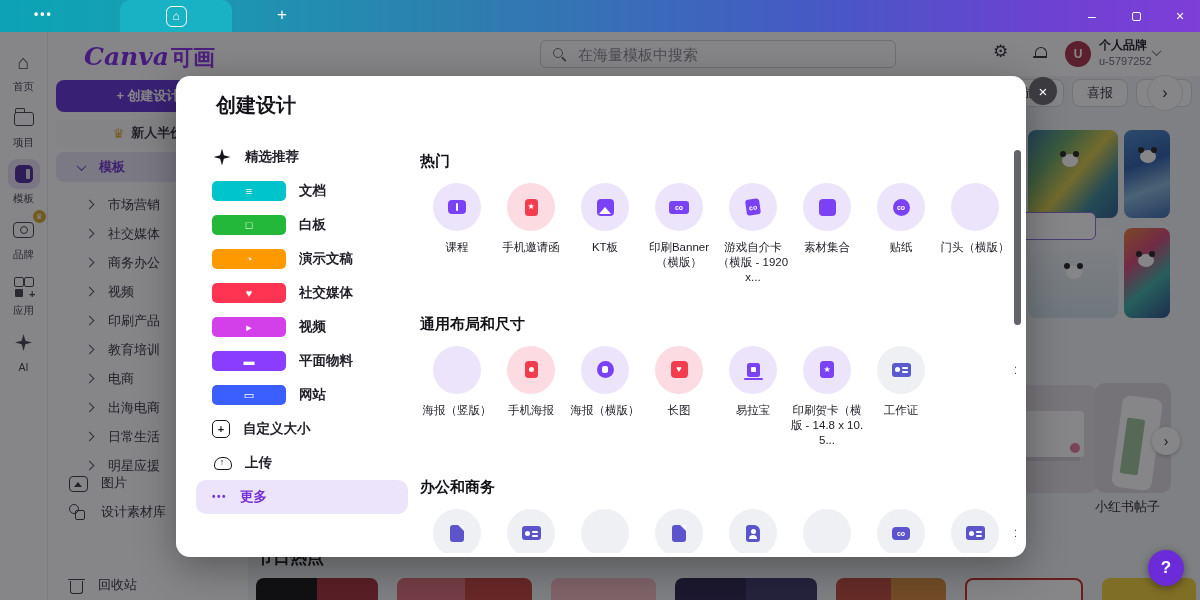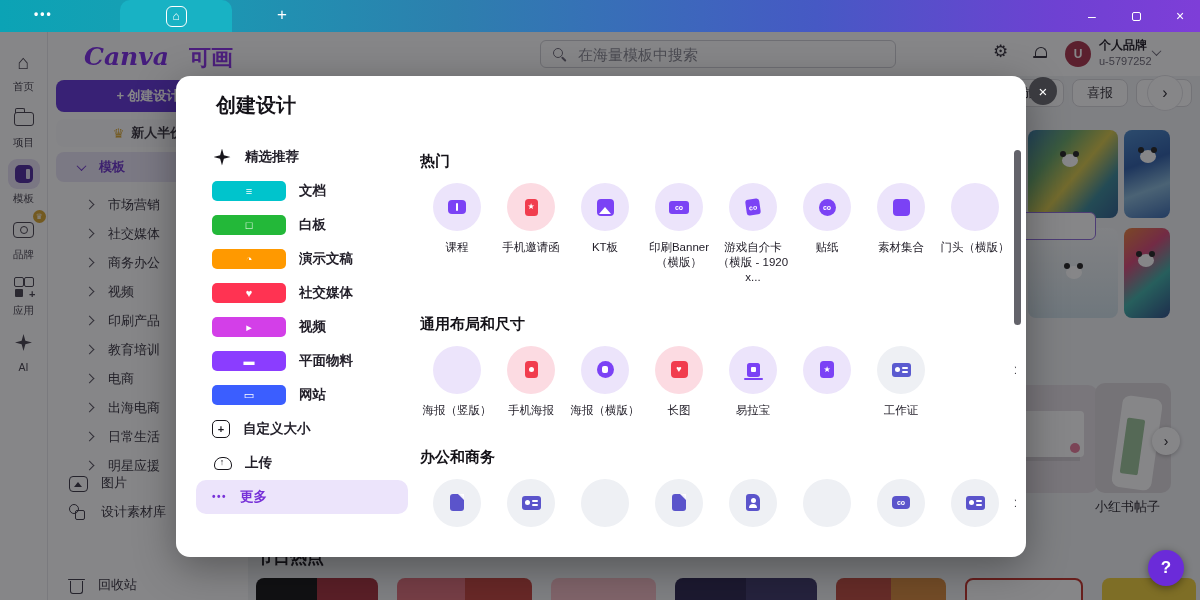--- a/index.html
+++ b/index.html
@@ -42,21 +42,21 @@
   .ic-apps::before{content:"";position:absolute;left:3px;top:2px;width:8px;height:8px;border:1.7px solid #46424e;border-radius:2px;box-shadow:0 11px 0 -1px #46424e;}
   .ic-apps::after{content:"";position:absolute;right:3px;top:2px;width:8px;height:8px;border:1.7px solid #46424e;border-radius:2px;}
   .ic-apps .plus{position:absolute;right:1px;bottom:-3px;font-size:11px;color:#46424e;font-weight:700;}
   .ic-ai-sparkle::before{content:"";width:17px;height:17px;background:#46424e;
     clip-path:polygon(50% 0,61% 39%,100% 50%,61% 61%,50% 100%,39% 61%,0 50%,39% 39%);}
 
   
   .sidebar{position:absolute;left:48px;top:0;width:200px;bottom:0;background:#fff;}
   .logo{position:absolute;left:36px;top:10px;cursor:pointer;}
   .lg1{font-family:"DejaVu Serif","Liberation Serif",serif;font-style:italic;font-weight:700;font-size:25px;color:#7d2ae8;}
-  .lg2{font-size:22px;font-weight:700;color:#8a30e8;margin-left:20px;}
+  .lg2{font-size:22px;font-weight:700;color:#8a30e8;margin-left:2px;}
   .create-btn{position:absolute;left:8px;top:48px;width:184px;height:32px;background:#6335d8;border:none;border-radius:8px;
     color:#fff;font-size:13px;font-weight:600;cursor:pointer;font-family:inherit;}
   .promo{position:absolute;left:8px;top:87px;width:184px;height:28px;display:flex;align-items:center;justify-content:center;
     gap:7px;font-size:13px;color:#38343f;font-weight:600;background:#fbfbfc;border-radius:8px;cursor:pointer;}
   .crown{color:#d9a62e;font-size:13px;}
   .tpl-group{position:absolute;left:8px;top:120px;width:184px;height:30px;background:#e9e4f6;border-radius:8px;
     display:flex;align-items:center;gap:14px;padding-left:22px;color:#6d35cc;font-weight:700;font-size:13px;cursor:pointer;}
   .chev{width:7px;height:7px;border-right:1.6px solid #6b6775;border-bottom:1.6px solid #6b6775;display:inline-block;flex:none;}
   .chev.down{transform:rotate(45deg) translate(-1px,-1px);}
   .chev.right{transform:rotate(-45deg);}
@@ -515,36 +515,36 @@
             <div class="tile">
               <div class="circle" style="background: rgb(236, 228, 251);">
                 <div class="glyph t-card-co" style="--c: #7b42f5;">
                   <span>co</span>
                 </div>
               </div>
               <div class="tlabel">游戏自介卡（横版 - 1920 x...</div>
             </div>
             <div class="tile">
               <div class="circle" style="background: rgb(236, 228, 251);">
+                <div class="glyph t-grid" style="--c: #7b42f5;">
+                  <i></i>
+                  <i></i>
+                  <i></i>
+                  <i></i>
+                </div>
+              </div>
+              <div class="tlabel">素材集合</div>
+            </div>
+            <div class="tile">
+              <div class="circle" style="background: rgb(236, 228, 251);">
                 <div class="glyph t-circle-co" style="--c: #7b42f5;">
                   <span>co</span>
                 </div>
               </div>
               <div class="tlabel">贴纸</div>
-            </div>
-            <div class="tile">
-              <div class="circle" style="background: rgb(236, 228, 251);">
-                <div class="glyph t-grid" style="--c: #7b42f5;">
-                  <i></i>
-                  <i></i>
-                  <i></i>
-                  <i></i>
-                </div>
-              </div>
-              <div class="tlabel">素材集合</div>
             </div>
             <div class="tile">
               <div class="circle" style="background: rgb(236, 228, 251);">
                 <div class="glyph t-shapes" style="--c: #7b42f5;">
                   <i></i>
                   <i></i>
                   <i></i>
                   <i></i>
                 </div>
               </div>
@@ -592,20 +592,21 @@
                 <div class="glyph t-rollup" style="--c: #7b42f5;"></div>
               </div>
               <div class="tlabel">易拉宝</div>
             </div>
             <div class="tile">
               <div class="circle" style="background: rgb(236, 228, 251);">
                 <div class="glyph t-card-star" style="--c: #7b42f5;">
                   <span>★</span>
                 </div>
               </div>
+              <div class="tlabel">印刷贺卡（横版 - 14.8 x 10.5...</div>
             </div>
             <div class="tile">
               <div class="circle" style="background: rgb(238, 240, 244);">
                 <div class="glyph t-idcard" style="--c: #5b5bd0;"></div>
               </div>
               <div class="tlabel">工作证</div>
             </div>
           </div>
           <span class="next">›</span>
         </section>

